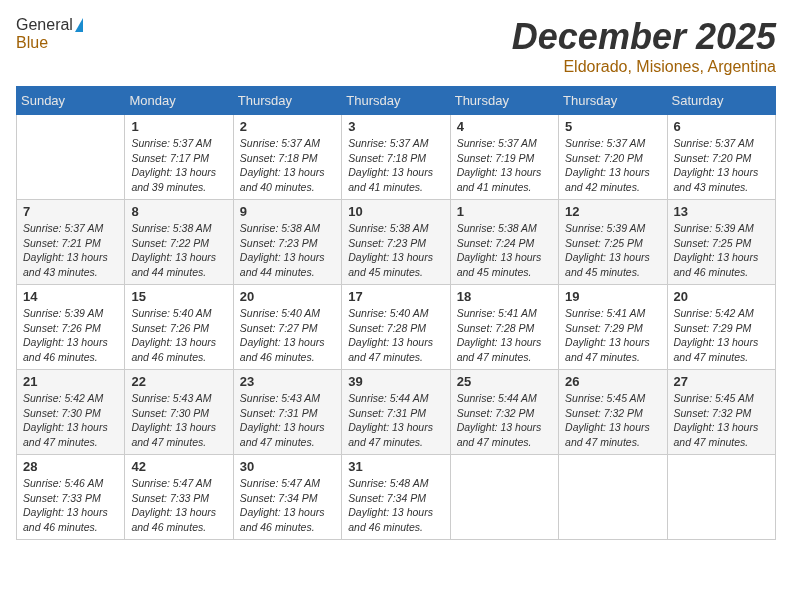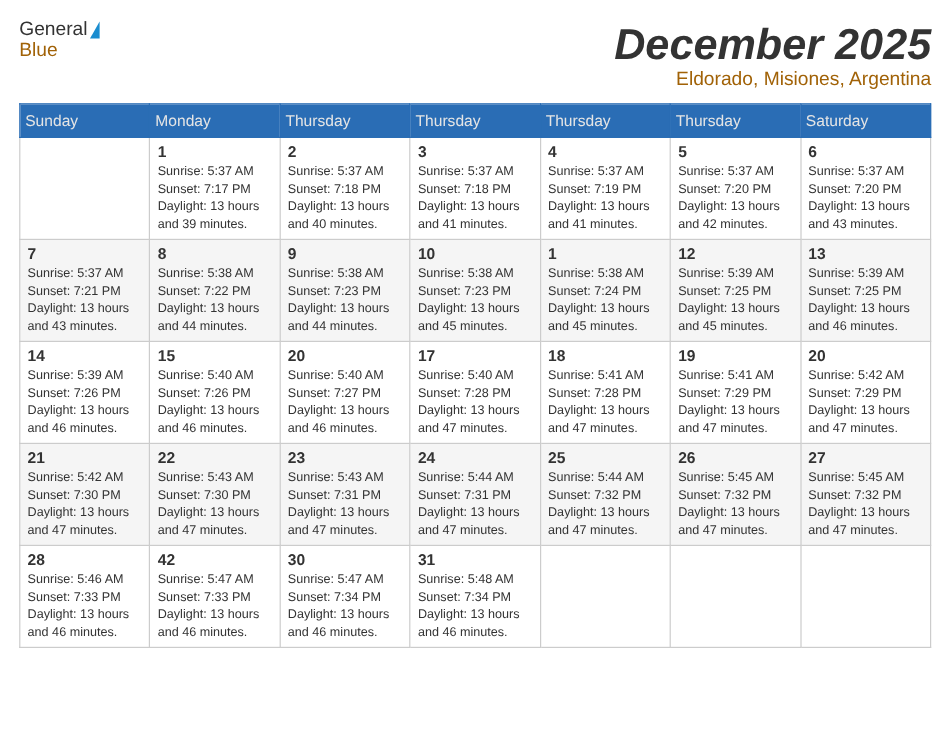--- a/index.html
+++ b/index.html
@@ -74,20 +74,21 @@
     .day-num {
       font-size: 13px;
       font-weight: bold;
       display: block;
       margin-bottom: 2px;
     }
     .cell-text {
       font-size: 10.5px;
       line-height: 1.4;
       color: #333;
+      font-style: italic;
     }
     tbody tr:nth-child(odd) td {
       background: #fff;
     }
     tbody tr:nth-child(even) td {
       background: #f5f5f5;
     }
     .empty-cell {
       background: #fff !important;
     }
@@ -146,21 +147,21 @@
         <td><span class="day-num">20</span><span class="cell-text">Sunrise: 5:40 AM<br>Sunset: 7:27 PM<br>Daylight: 13 hours and 46 minutes.</span></td>
         <td><span class="day-num">17</span><span class="cell-text">Sunrise: 5:40 AM<br>Sunset: 7:28 PM<br>Daylight: 13 hours and 47 minutes.</span></td>
         <td><span class="day-num">18</span><span class="cell-text">Sunrise: 5:41 AM<br>Sunset: 7:28 PM<br>Daylight: 13 hours and 47 minutes.</span></td>
         <td><span class="day-num">19</span><span class="cell-text">Sunrise: 5:41 AM<br>Sunset: 7:29 PM<br>Daylight: 13 hours and 47 minutes.</span></td>
         <td><span class="day-num">20</span><span class="cell-text">Sunrise: 5:42 AM<br>Sunset: 7:29 PM<br>Daylight: 13 hours and 47 minutes.</span></td>
       </tr>
       <tr>
         <td><span class="day-num">21</span><span class="cell-text">Sunrise: 5:42 AM<br>Sunset: 7:30 PM<br>Daylight: 13 hours and 47 minutes.</span></td>
         <td><span class="day-num">22</span><span class="cell-text">Sunrise: 5:43 AM<br>Sunset: 7:30 PM<br>Daylight: 13 hours and 47 minutes.</span></td>
         <td><span class="day-num">23</span><span class="cell-text">Sunrise: 5:43 AM<br>Sunset: 7:31 PM<br>Daylight: 13 hours and 47 minutes.</span></td>
-        <td><span class="day-num">24</span><span class="cell-text">Sunrise: 5:44 AM<br>Sunset: 7:31 PM<br>Daylight: 13 hours and 47 minutes.</span></td>
+        <td><span class="day-num">39</span><span class="cell-text">Sunrise: 5:44 AM<br>Sunset: 7:31 PM<br>Daylight: 13 hours and 47 minutes.</span></td>
         <td><span class="day-num">25</span><span class="cell-text">Sunrise: 5:44 AM<br>Sunset: 7:32 PM<br>Daylight: 13 hours and 47 minutes.</span></td>
         <td><span class="day-num">26</span><span class="cell-text">Sunrise: 5:45 AM<br>Sunset: 7:32 PM<br>Daylight: 13 hours and 47 minutes.</span></td>
         <td><span class="day-num">27</span><span class="cell-text">Sunrise: 5:45 AM<br>Sunset: 7:32 PM<br>Daylight: 13 hours and 47 minutes.</span></td>
       </tr>
       <tr>
         <td><span class="day-num">28</span><span class="cell-text">Sunrise: 5:46 AM<br>Sunset: 7:33 PM<br>Daylight: 13 hours and 46 minutes.</span></td>
         <td><span class="day-num">42</span><span class="cell-text">Sunrise: 5:47 AM<br>Sunset: 7:33 PM<br>Daylight: 13 hours and 46 minutes.</span></td>
         <td><span class="day-num">30</span><span class="cell-text">Sunrise: 5:47 AM<br>Sunset: 7:34 PM<br>Daylight: 13 hours and 46 minutes.</span></td>
         <td><span class="day-num">31</span><span class="cell-text">Sunrise: 5:48 AM<br>Sunset: 7:34 PM<br>Daylight: 13 hours and 46 minutes.</span></td>
         <td class="empty-cell"></td>

